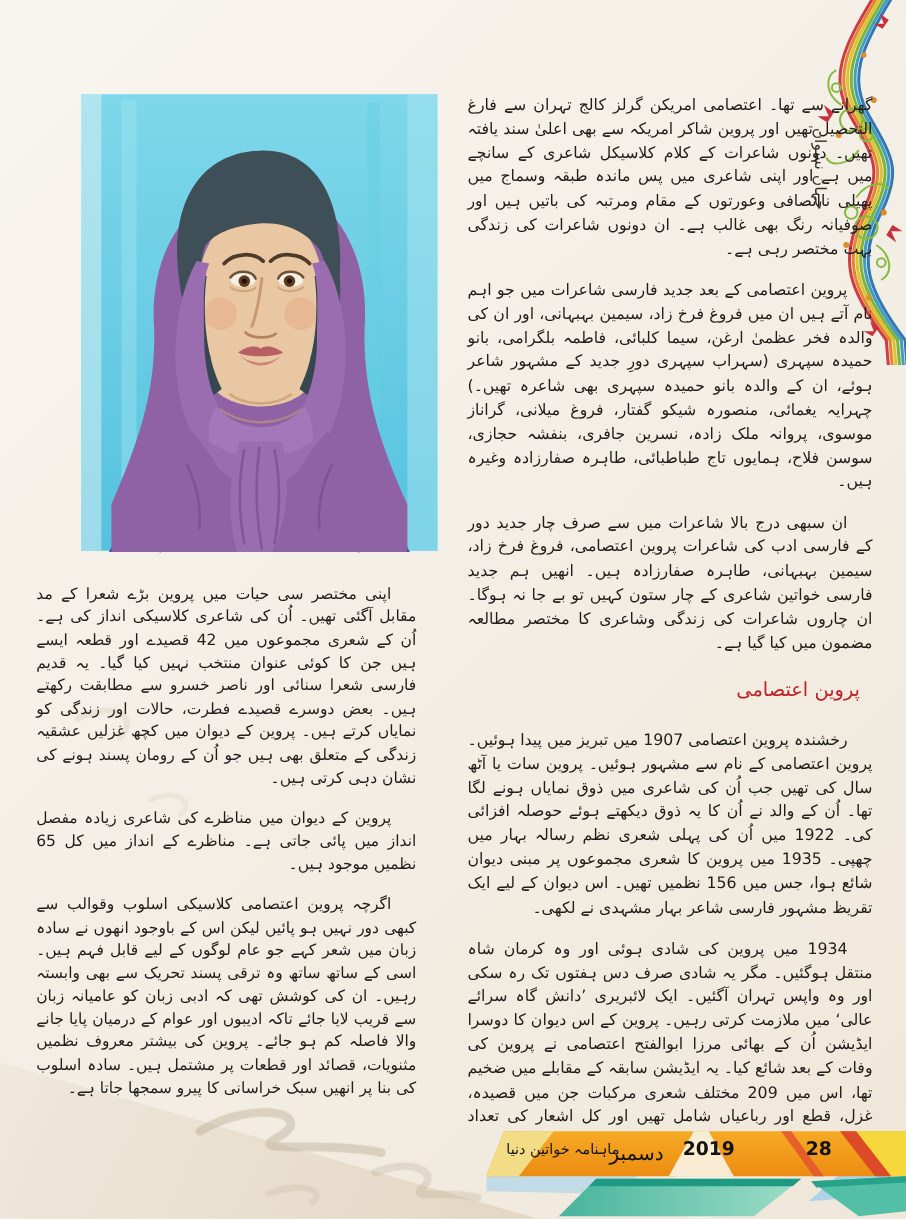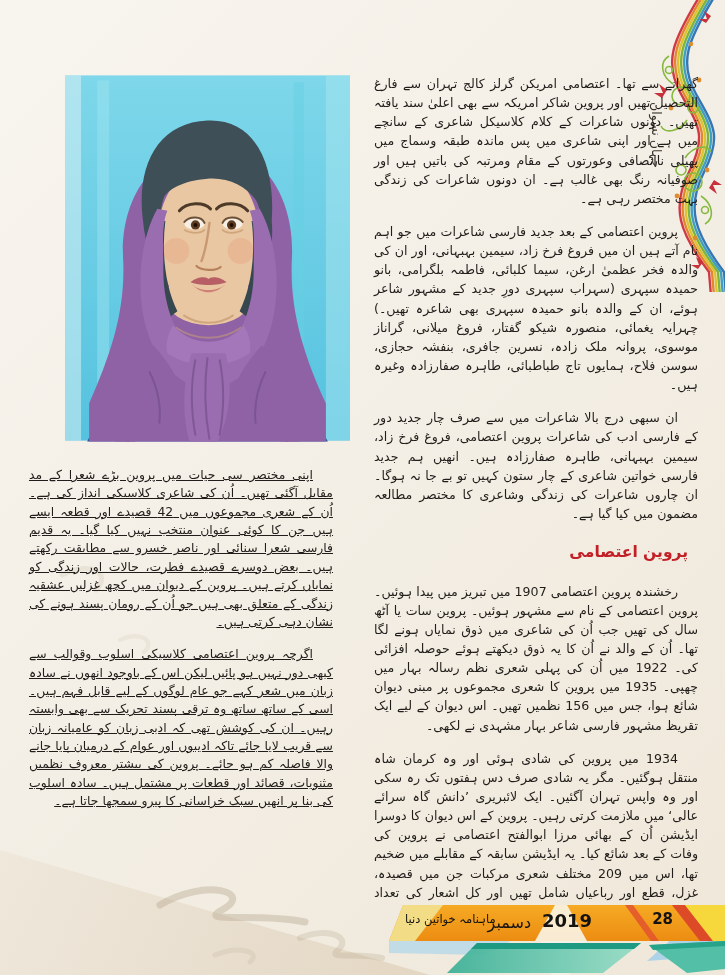--- a/index.html
+++ b/index.html
@@ -19,25 +19,25 @@
     clip-path:polygon(0 0, 100% 100%, 0 100%);
     opacity:.9;
   }
   .urdu{ direction:rtl; unicode-bidi:embed; }
   .col{
     position:absolute; color:#201d1a; text-align:justify;
     font-size:12.6px; line-height:1.52; letter-spacing:0;
     overflow:hidden;
   }
   .col-right{ top:60px; right:13px; width:352px; height:846px; }
-  .col-left{ top:452px; left:15px; width:332px; height:452px; font-size:12.4px; line-height:1.48;text-decoration:underline; }
+  .col-left{ top:452px; left:15px; width:332px; height:452px; font-size:12.4px; line-height:1.48; }
   .col p{ margin:14px; }
   .col p.indent{ text-indent:20px; }
   .section-heading{
-    color:#c22026; font-weight:bold; font-size:15.5px;
+    color:#c22026; font-weight:normal; font-size:15.5px;
     padding:4px 24px 3px 0; text-align:right;
   }
   
   .portrait{
     position:absolute; left:57px; top:70px; width:301px; height:376px;
   }
   .portrait svg{ display:block; width:100%; height:100%; }
   
   .deco-strip{
     position:absolute; right:0; top:0; width:74px; height:292px;
@@ -50,22 +50,22 @@
     font-size:12.5px; color:#3a332c; text-align:center; white-space:nowrap;
   }
   
   .footer-art{
     position:absolute; right:0; bottom:0; width:336px; height:72px;
   }
   .footer-art svg{ display:block; width:100%; height:100%; }
   .footer-text{ position:absolute; color:#151310; top:0; }
   .ft-magazine{ left:16px;  top:9px;  width:92px; font-size:11.5px; text-align:left; }
   .ft-month{    left:106px; top:10px; width:36px; font-size:16px; text-align:center; }
-  .ft-year{     left:150px; top:7px;  width:56px; font-size:18px; font-weight:bold; text-align:center; }
-  .ft-page{     left:248px; top:7px;  width:36px; font-size:15px; font-weight:bold; text-align:right; }
+  .ft-year{     left:150px; top:7px;  width:56px; font-size:15px; font-weight:bold; text-align:center; }
+  .ft-page{     left:248px; top:7px;  width:36px; font-size:15px; font-weight:bold; text-align:center; }
   
   .watermark{ position:absolute; left:0; top:0; width:725px; height:975px; pointer-events:none; }
 </style>
 </head>
 <body>
 
 <div class="page">
 
   <div class="corner-shade"></div>
 
@@ -203,20 +203,21 @@
     <p>گھرانے سے تھا۔ اعتصامی امریکن گرلز کالج تہران سے فارغ التحصیل تھیں اور پروین شاکر امریکہ سے بھی اعلیٰ سند یافتہ تھیں۔ دونوں شاعرات کے کلام کلاسیکل شاعری کے سانچے میں ہے اور اپنی شاعری میں پس ماندہ طبقہ وسماج میں پھیلی ناانصافی وعورتوں کے مقام ومرتبہ کی باتیں ہیں اور صوفیانہ رنگ بھی غالب ہے۔ ان دونوں شاعرات کی زندگی بہت مختصر رہی ہے۔</p>
     <p class="indent">پروین اعتصامی کے بعد جدید فارسی شاعرات میں جو اہم نام آتے ہیں ان میں فروغ فرخ زاد، سیمین بہبہانی، اور ان کی والدہ فخر عظمیٰ ارغن، سیما کلبائی، فاطمہ بلگرامی، بانو حمیدہ سپہری (سہراب سپہری دورِ جدید کے مشہور شاعر ہوئے، ان کے والدہ بانو حمیدہ سپہری بھی شاعرہ تھیں۔) چہرایہ یغمائی، منصورہ شیکو گفتار، فروغ میلانی، گراناز موسوی، پروانہ ملک زادہ، نسرین جافری، بنفشہ حجازی، سوسن فلاح، ہمایوں تاج طباطبائی، طاہرہ صفارزادہ وغیرہ ہیں۔</p>
     <p class="indent">ان سبھی درج بالا شاعرات میں سے صرف چار جدید دور کے فارسی ادب کی شاعرات پروین اعتصامی، فروغ فرخ زاد، سیمین بہبہانی، طاہرہ صفارزادہ ہیں۔ انھیں ہم جدید فارسی خواتین شاعری کے چار ستون کہیں تو بے جا نہ ہوگا۔ ان چاروں شاعرات کی زندگی وشاعری کا مختصر مطالعہ مضمون میں کیا گیا ہے۔</p>
     <h3 class="section-heading">پروین اعتصامی</h3>
     <p class="indent">رخشندہ پروین اعتصامی 1907 میں تبریز میں پیدا ہوئیں۔ پروین اعتصامی کے نام سے مشہور ہوئیں۔ پروین سات یا آٹھ سال کی تھیں جب اُن کی شاعری میں ذوق نمایاں ہونے لگا تھا۔ اُن کے والد نے اُن کا یہ ذوق دیکھتے ہوئے حوصلہ افزائی کی۔ 1922 میں اُن کی پہلی شعری نظم رسالہ بہار میں چھپی۔ 1935 میں پروین کا شعری مجموعوں پر مبنی دیوان شائع ہوا، جس میں 156 نظمیں تھیں۔ اس دیوان کے لیے ایک تقریظ مشہور فارسی شاعر بہار مشہدی نے لکھی۔</p>
     <p class="indent">1934 میں پروین کی شادی ہوئی اور وہ کرمان شاہ منتقل ہوگئیں۔ مگر یہ شادی صرف دس ہفتوں تک رہ سکی اور وہ واپس تہران آگئیں۔ ایک لائبریری ’دانش گاہ سرائے عالی‘ میں ملازمت کرتی رہیں۔ پروین کے اس دیوان کا دوسرا ایڈیشن اُن کے بھائی مرزا ابوالفتح اعتصامی نے پروین کی وفات کے بعد شائع کیا۔ یہ ایڈیشن سابقہ کے مقابلے میں ضخیم تھا، اس میں 209 مختلف شعری مرکبات جن میں قصیدہ، غزل، قطع اور رباعیاں شامل تھیں اور کل اشعار کی تعداد 5606 تھی۔ 1938 میں جب پروین کے والد مرزا یوسف اعتصامی آشتیانی کا انتقال ہوا تب پروین کی عمر 31 سال تھی۔</p>
   </div>
 
   <div class="col col-left urdu">
     <p class="indent">اپنی مختصر سی حیات میں پروین بڑے شعرا کے مد مقابل آگئی تھیں۔ اُن کی شاعری کلاسیکی انداز کی ہے۔ اُن کے شعری مجموعوں میں 42 قصیدے اور قطعہ ایسے ہیں جن کا کوئی عنوان منتخب نہیں کیا گیا۔ یہ قدیم فارسی شعرا سنائی اور ناصر خسرو سے مطابقت رکھتے ہیں۔ بعض دوسرے قصیدے فطرت، حالات اور زندگی کو نمایاں کرتے ہیں۔ پروین کے دیوان میں کچھ غزلیں عشقیہ زندگی کے متعلق بھی ہیں جو اُن کے رومان پسند ہونے کی نشان دہی کرتی ہیں۔</p>
+    <p class="indent">پروین کے دیوان میں مناظرے کی شاعری زیادہ مفصل انداز میں پائی جاتی ہے۔ مناظرے کے انداز میں کل 65 نظمیں موجود ہیں۔</p>
     <p class="indent">اگرچہ پروین اعتصامی کلاسیکی اسلوب وقوالب سے کبھی دور نہیں ہو پائیں لیکن اس کے باوجود انھوں نے سادہ زبان میں شعر کہے جو عام لوگوں کے لیے قابل فہم ہیں۔ اسی کے ساتھ ساتھ وہ ترقی پسند تحریک سے بھی وابستہ رہیں۔ ان کی کوشش تھی کہ ادبی زبان کو عامیانہ زبان سے قریب لایا جائے تاکہ ادیبوں اور عوام کے درمیان پایا جانے والا فاصلہ کم ہو جائے۔ پروین کی بیشتر معروف نظمیں مثنویات، قصائد اور قطعات پر مشتمل ہیں۔ سادہ اسلوب کی بنا پر انھیں سبک خراسانی کا پیرو سمجھا جاتا ہے۔</p>
   </div>
 
   <div class="footer-art">
     <svg viewBox="0 0 336 72" preserveAspectRatio="none">
       <defs>
         <linearGradient id="orG" x1="0" y1="0" x2="0" y2="1">
           <stop offset="0" stop-color="#f6aa24"></stop>
             <stop offset="1" stop-color="#ec8c12"></stop>
         </linearGradient>

